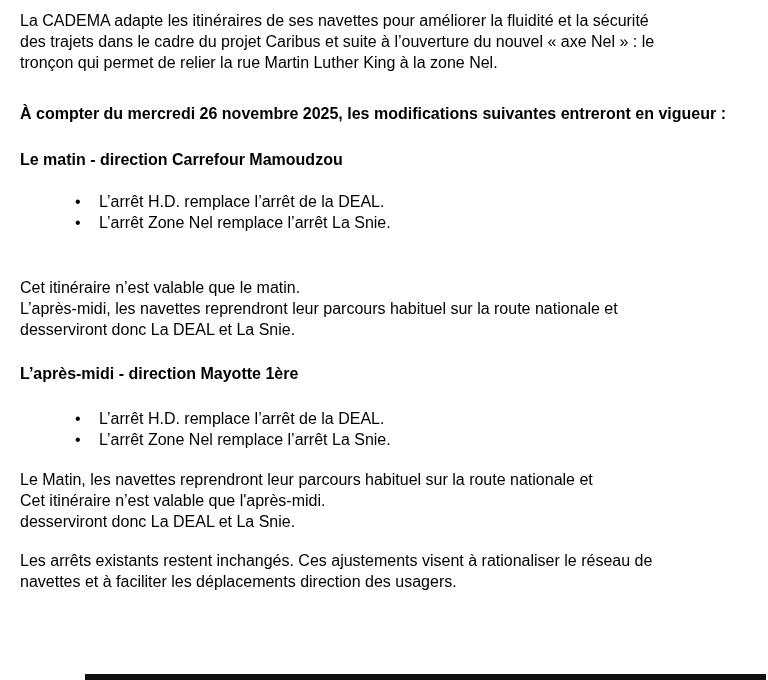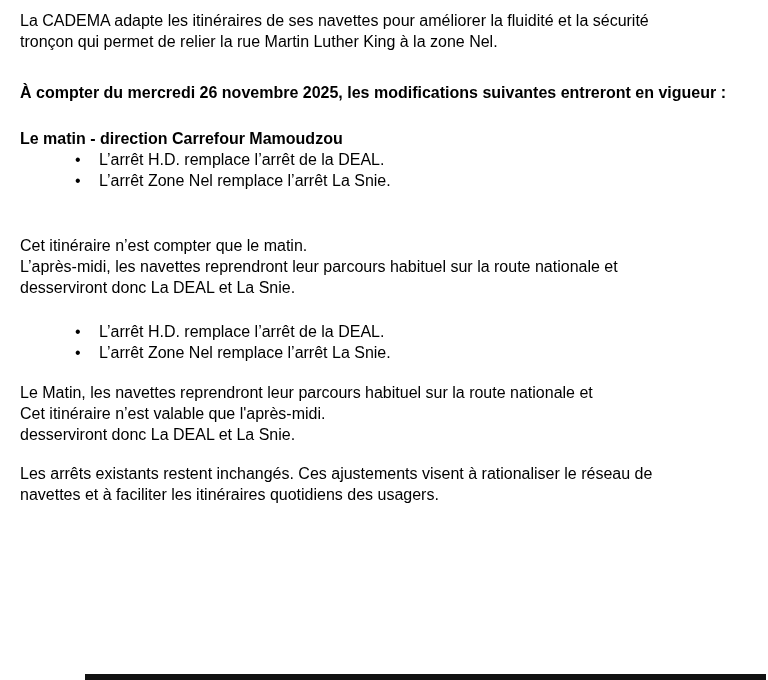--- a/index.html
+++ b/index.html
@@ -16,21 +16,21 @@
     line-height: 21px;
     padding: 10px 18px 0 20px;
   }
   .para { margin: 0; }
   .nowrap { white-space: nowrap; }
   .heading { font-weight: bold; font-size: 16px; line-height: 21px; }
   .mb30 { margin-bottom: 30px; }
   .mb25 { margin-bottom: 25px; font-weight: bold; }
   .mb24 { margin-bottom: 24px; }
   .mb23 { margin-bottom: 23px; }
-  .mb21 { }
+  .mb21 { margin-bottom: 21px; }
   .mb19 { margin-bottom: 19px; }
   .mb18 { margin-bottom: 18px; }
   .mb17 { margin-bottom: 17px; }
   .mb44 { margin-bottom: 44px; }
   ul.bullets { list-style: none; padding-left: 55px; }
   ul.bullets li {
     position: relative;
     padding-left: 24px;
     line-height: 21px;
   }
@@ -50,52 +50,54 @@
     background: #111111;
   }
 </style>
 </head>
 <body>
 
 <div class="page">
 
   <div class="para mb30">
     <div>La CADEMA adapte les itinéraires de ses navettes pour améliorer la fluidité et la sécurité</div>
+    <div>des trajets dans le cadre du projet Caribus et suite à l’ouverture du nouvel « axe Nel » : le</div>
     <div>tronçon qui permet de relier la rue Martin Luther King à la zone Nel.</div>
   </div>
 
   <div class="para nowrap mb25">À compter du mercredi 26 novembre 2025, les modifications suivantes entreront en vigueur :</div>
 
   <div class="heading mb21">Le matin - direction Carrefour Mamoudzou</div>
 
 
   <ul class="bullets mb44">
     <li>L’arrêt H.D. remplace l’arrêt de la DEAL.</li>
     <li>L’arrêt Zone Nel remplace l’arrêt La Snie.</li>
   </ul>
 
   <div class="para mb23">
-    <div>Cet itinéraire n’est compter que le matin.</div>
+    <div>Cet itinéraire n’est valable que le matin.</div>
     <div>L’après-midi, les navettes reprendront leur parcours habituel sur la route nationale et</div>
     <div>desserviront donc La DEAL et La Snie.</div>
   </div>
 
+  <div class="heading mb24">L’après-midi - direction Mayotte 1ère</div>
 
 
   <ul class="bullets mb19">
     <li>L’arrêt H.D. remplace l’arrêt de la DEAL.</li>
     <li>L’arrêt Zone Nel remplace l’arrêt La Snie.</li>
   </ul>
 
   <div class="para mb18">
     <div>Le Matin, les navettes reprendront leur parcours habituel sur la route nationale et</div>
     <div>Cet itinéraire n’est valable que l'après-midi.</div>
     <div>desserviront donc La DEAL et La Snie.</div>
   </div>
 
   <div class="para">
     <div>Les arrêts existants restent inchangés. Ces ajustements visent à rationaliser le réseau de</div>
-    <div>navettes et à faciliter les itinéraires quotidiens des usagers.</div>
+    <div>navettes et à faciliter les déplacements direction des usagers.</div>
   </div>
 
   <div class="bottom-bar"></div>
 
 </div>
 
 </body></html>

